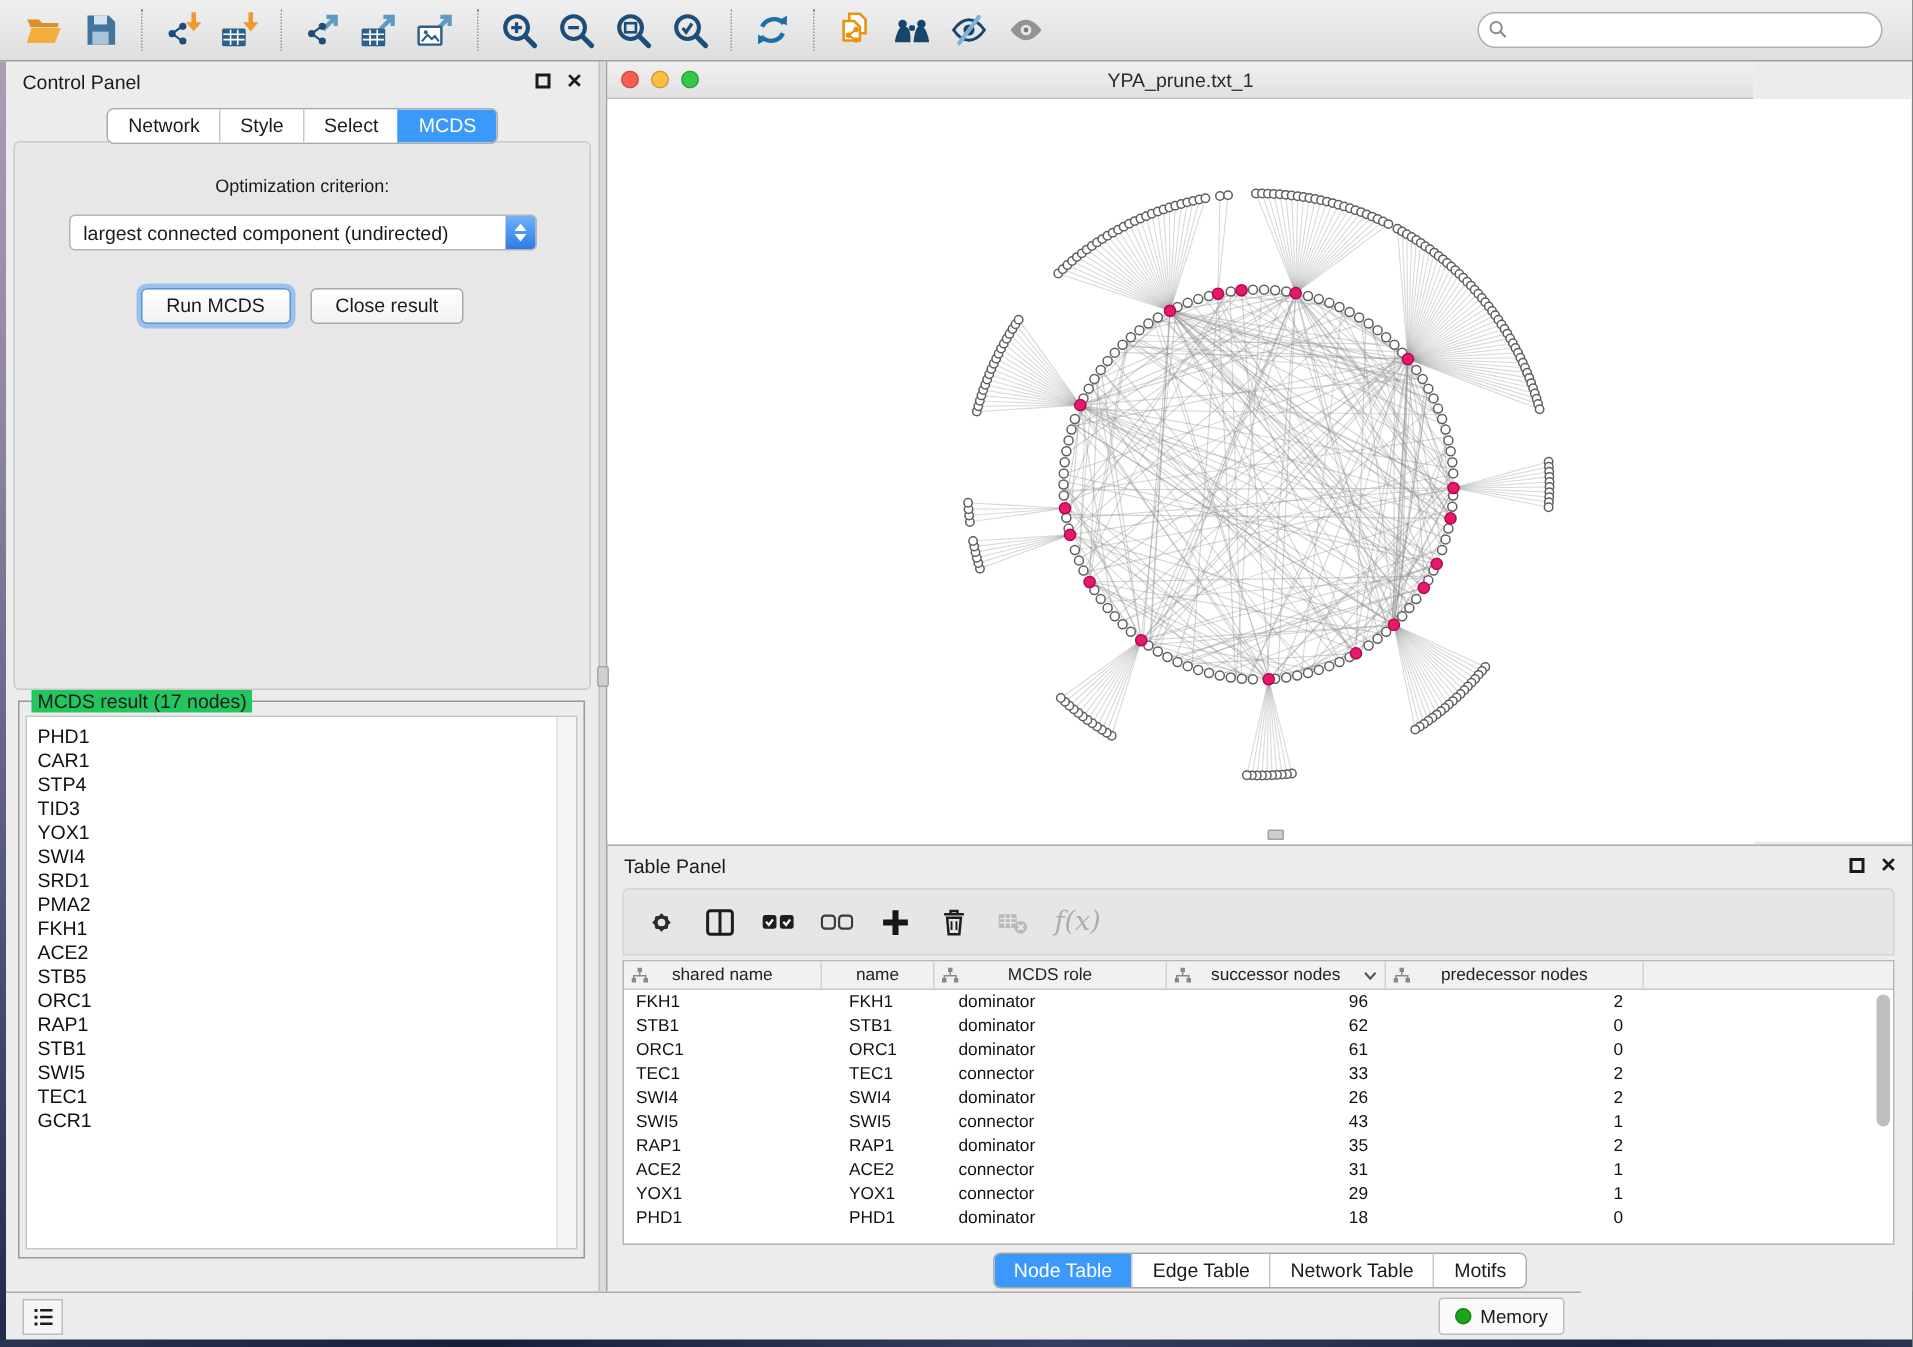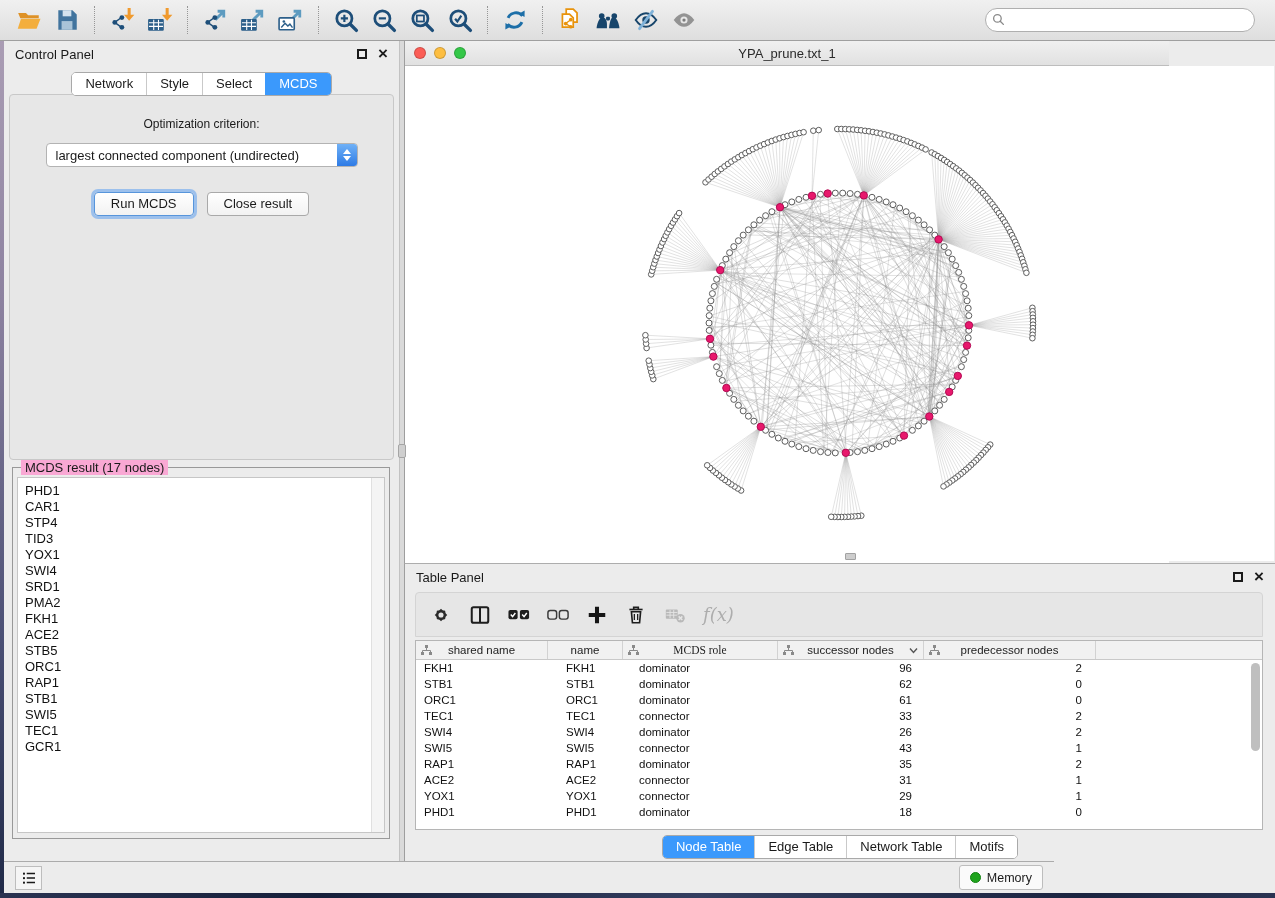--- a/index.html
+++ b/index.html
@@ -47,21 +47,21 @@
   .dropdown .dd-text { flex:1; font-size:13px; color:#1A1A1A; padding-left:9px; white-space:nowrap; }
   .dd-stepper { width:20px; height:22px; margin-right:0; border-radius:0 3px 3px 0;
     background:linear-gradient(#6FB1F7,#2E7BE5); display:flex; flex-direction:column; align-items:center; justify-content:center; gap:2px; }
   .dd-up { width:0; height:0; border-left:4px solid transparent; border-right:4px solid transparent; border-bottom:5px solid #fff; }
   .dd-down { width:0; height:0; border-left:4px solid transparent; border-right:4px solid transparent; border-top:5px solid #fff; }
   .btn-row { display:flex; justify-content:center; gap:13px; margin-top:25px; }
   .btn { background:linear-gradient(#FFFFFF,#F2F2F2); border:1px solid #A9A9A9; border-radius:4px;
     font-size:13px; color:#1A1A1A; padding:3px 16px 4px 16px; font-family:"Liberation Sans", sans-serif; }
   .btn.focused { box-shadow:0 0 0 3px rgba(106,166,240,.6); border-color:#5795DB; }
   .group-box { position:absolute; left:8px; top:426px; width:378px; height:372px; border:1px solid #999; }
-  .group-title { position:absolute; top:-8px; left:8px; background:#f9a8d4; padding:0 4px; font-size:13px; color:#1A1A1A; }
+  .group-title { position:absolute; top:-8px; left:8px; background:#22c55e; padding:0 4px; font-size:13px; color:#1A1A1A; }
   .mcds-list { position:absolute; left:4px; top:9px; right:4px; bottom:5px; background:#fff; border:1px solid #C6C6C6; overflow:hidden; }
   .mcds-scroll { position:absolute; right:0; top:0; width:13px; height:100%; background:#F4F4F4; border-left:1px solid #E0E0E0; }
   .mcds-items { padding:5px 0 0 7px; }
   .mcds-item { font-size:13px; line-height:16px; color:#111; }
   
   .network-panel { position:absolute; left:404px; top:41px; width:765px; height:522px; background:#fff; border-left:1px solid #9E9E9E; z-index:3; }
   .net-titlebar { height:25px; background:linear-gradient(#F0F0F0,#E1E1E1); border-bottom:1px solid #BDBDBD;
     display:flex; align-items:center; padding:0 9px; position:relative; }
   .traffic { display:flex; gap:8px; z-index:2; }
   .light { width:12px; height:12px; border-radius:50%; }
@@ -1131,21 +1131,21 @@
                 <rect x="0" y="7" width="3" height="3"></rect>
                 <rect x="8" y="7" width="3" height="3"></rect>
               </g>
               <path d="M5.5 3v2.5M1.5 7V5.5h8V7" stroke="#8A8A8A" fill="none"></path>
             </svg>
             <span>shared name</span>
           </span>
           <span class="th" style="width: 75px;">
             <span>name</span>
           </span>
-          <span class="th" style="width: 155px; font-family: Liberation Serif, serif;">
+          <span class="th" style="width: 155px;">
             <svg class="tree-ic" width="11" height="11" viewBox="0 0 11 11">
               <g fill="#8A8A8A">
                 <rect x="4" y="0" width="3" height="3"></rect>
                 <rect x="0" y="7" width="3" height="3"></rect>
                 <rect x="8" y="7" width="3" height="3"></rect>
               </g>
               <path d="M5.5 3v2.5M1.5 7V5.5h8V7" stroke="#8A8A8A" fill="none"></path>
             </svg>
             <span>MCDS role</span>
           </span>

